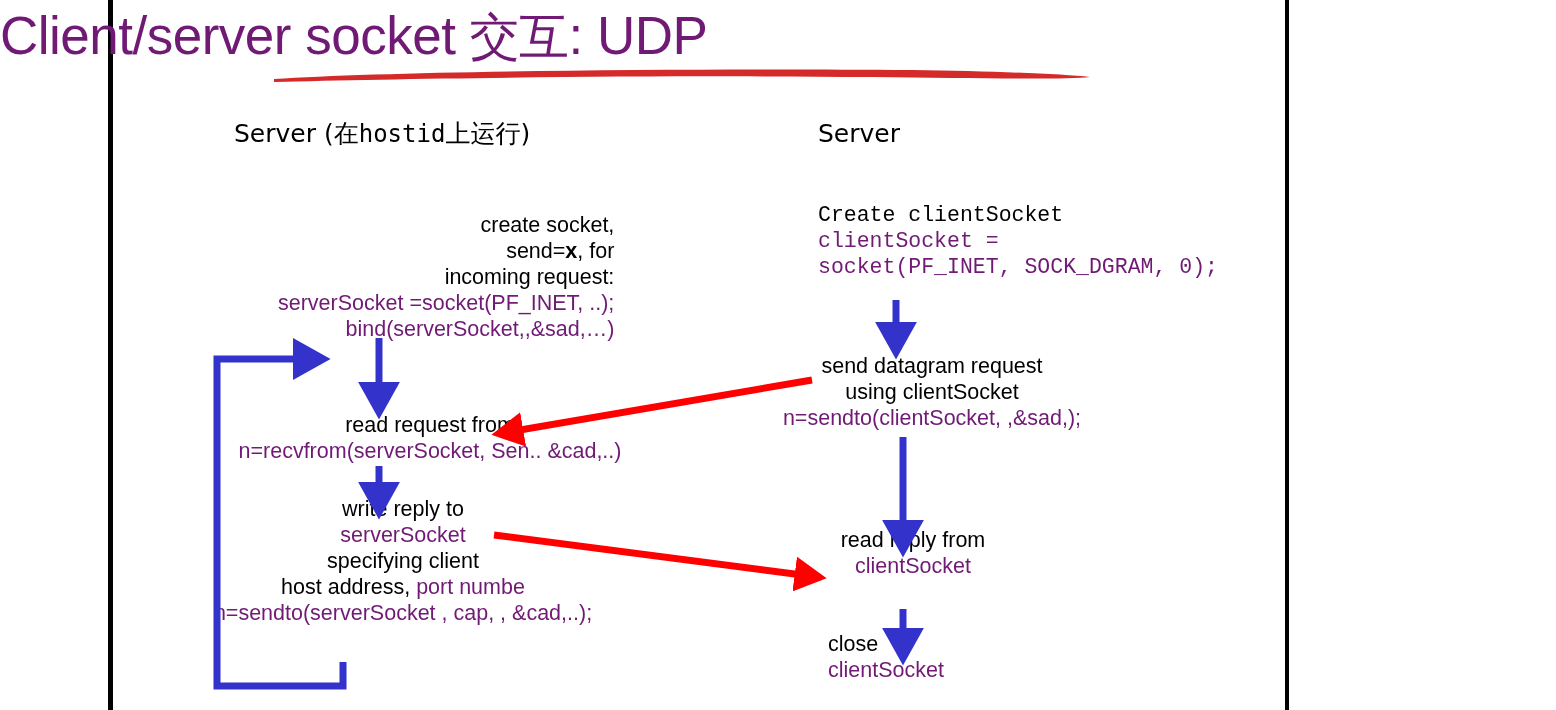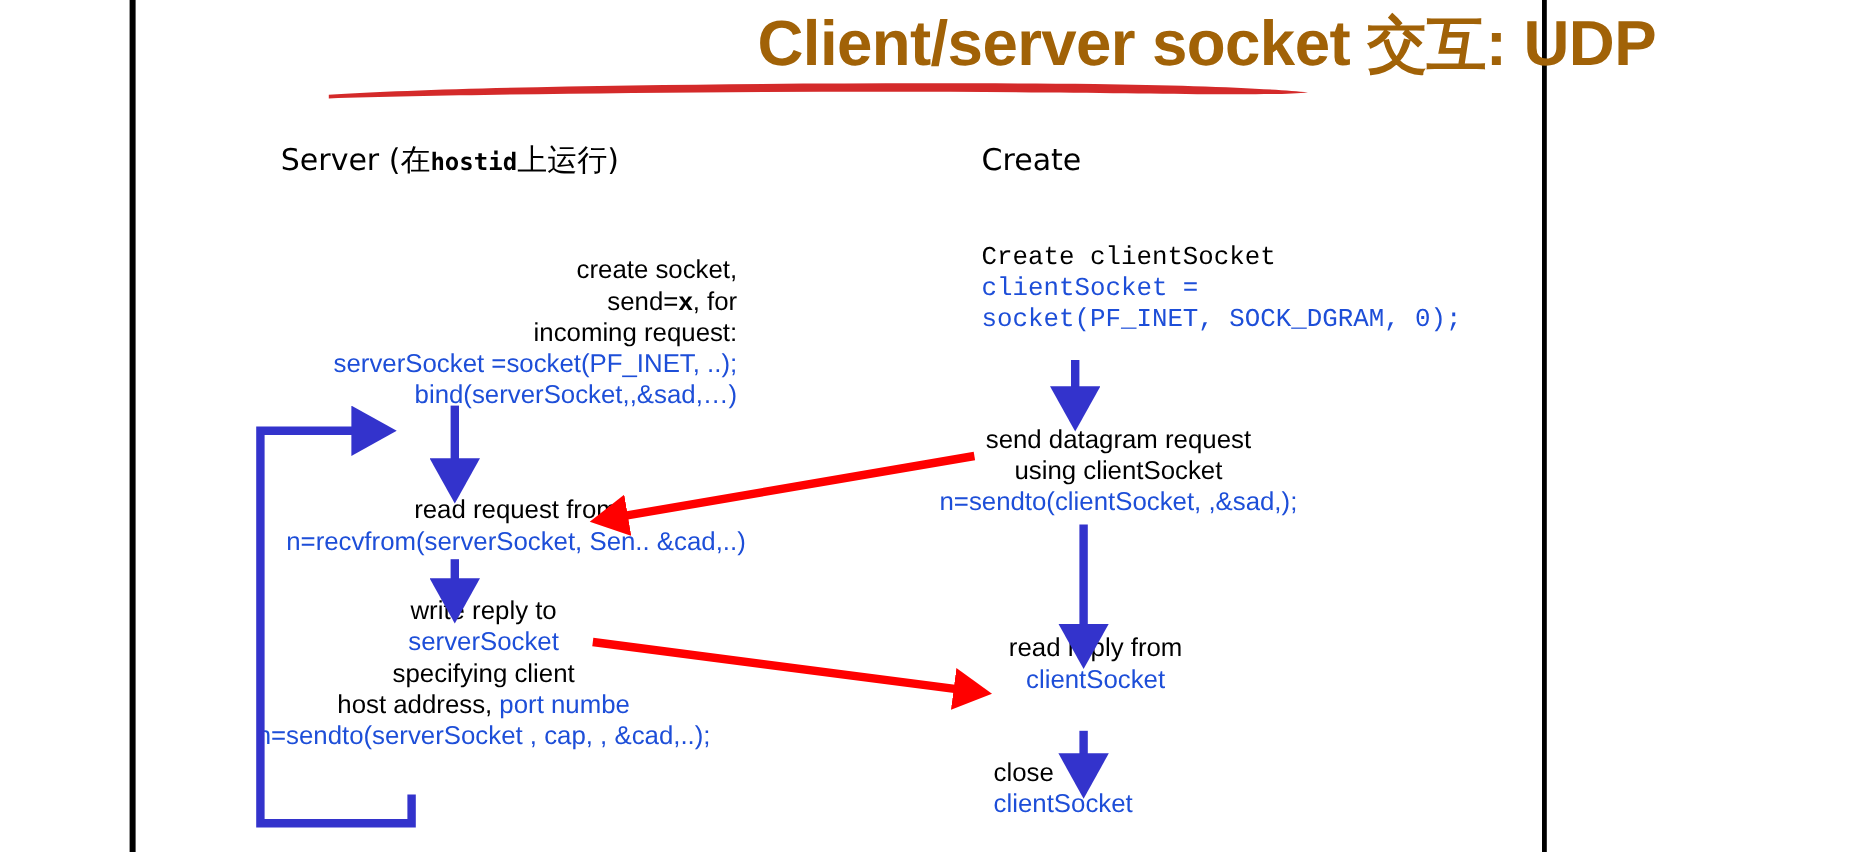--- a/index.html
+++ b/index.html
@@ -27,24 +27,24 @@
   }
   .frame-border.left  { left: 108px; }
   .frame-border.right { left: 1285px; width: 4px; }
 
   
   #title {
     position: absolute;
     left: 0;
     top: 4px;
     width: 1380px;
-    text-align: right;
-    color: #a16207;
+    text-align: left;
+    color: #701a75;
     font-size: 53px;
-    font-weight: 700;
+    font-weight: 400;
     letter-spacing: -0.5px;
     white-space: nowrap;
     font-family: "Liberation Sans", sans-serif;
   }
   #title .cjk { font-family: "DejaVu Sans", sans-serif; font-size: 50px; }
   #title-underline {
     position: absolute;
     left: 272px;
     top: 66px;
     width: 820px;
@@ -56,33 +56,33 @@
     position: absolute;
     color: #000000;
     font-size: 25px;
     white-space: nowrap;
     font-family: "DejaVu Sans", sans-serif;
   }
   #server-heading { left: 234px; top: 117px; }
   #client-heading { left: 818px; top: 119px; }
   .mono-bold {
     font-family: "DejaVu Sans Mono", monospace;
-    font-weight: bold;
-    font-size: 20px;
+    font-weight: normal;
+    font-size: 24px;
   }
 
   
   .block {
     position: absolute;
     font-size: 21.5px;
     line-height: 26px;
     color: #000000;
     white-space: nowrap;
   }
-  .block .red { color: #1d4ed8; }
+  .block .red { color: #701a75; }
   .block .bold { font-weight: bold; }
   .block div { white-space: nowrap; }
 
   
   #srv-create   { left: 278px; top: 212px;  text-align: right; }
   #srv-read     { left: 223px; top: 412px;  text-align: center; width: 414px; }
   #srv-write    { left: 168px; top: 496px;  text-align: center; width: 470px; }
 
   
   #cli-create   { left: 818px; top: 202px;  text-align: left; font-family: Liberation Mono, monospace; }
@@ -110,21 +110,21 @@
   <div id="title">
     <span>Client/server socket </span><span class="cjk">交互</span><span>: UDP</span>
   </div>
 
   <svg id="title-underline" viewBox="0 0 820 18" preserveAspectRatio="none">
     <path d="M2,13 C120,5 420,2 640,4 C720,5 790,8 818,11 C790,14 700,12 600,11 C400,9 140,12 2,16 Z" fill="#d42a2a"></path>
   </svg>
 
   <div class="col-heading" id="server-heading"><span>Server (在</span><span class="mono-bold">hostid</span><span>上运行)</span></div>
 
-  <div class="col-heading" id="client-heading">Create</div>
+  <div class="col-heading" id="client-heading">Server</div>
 
   <div class="block" id="srv-create">
     <div>create socket,</div>
     <div><span>send=</span><span class="bold">x</span><span>, for</span></div>
     <div>incoming request:</div>
     <div class="red">serverSocket =socket(PF_INET, ..);</div>
     <div class="red">bind(serverSocket,,&amp;sad,…)</div>
   </div>
 
   <div class="block" id="srv-read">

